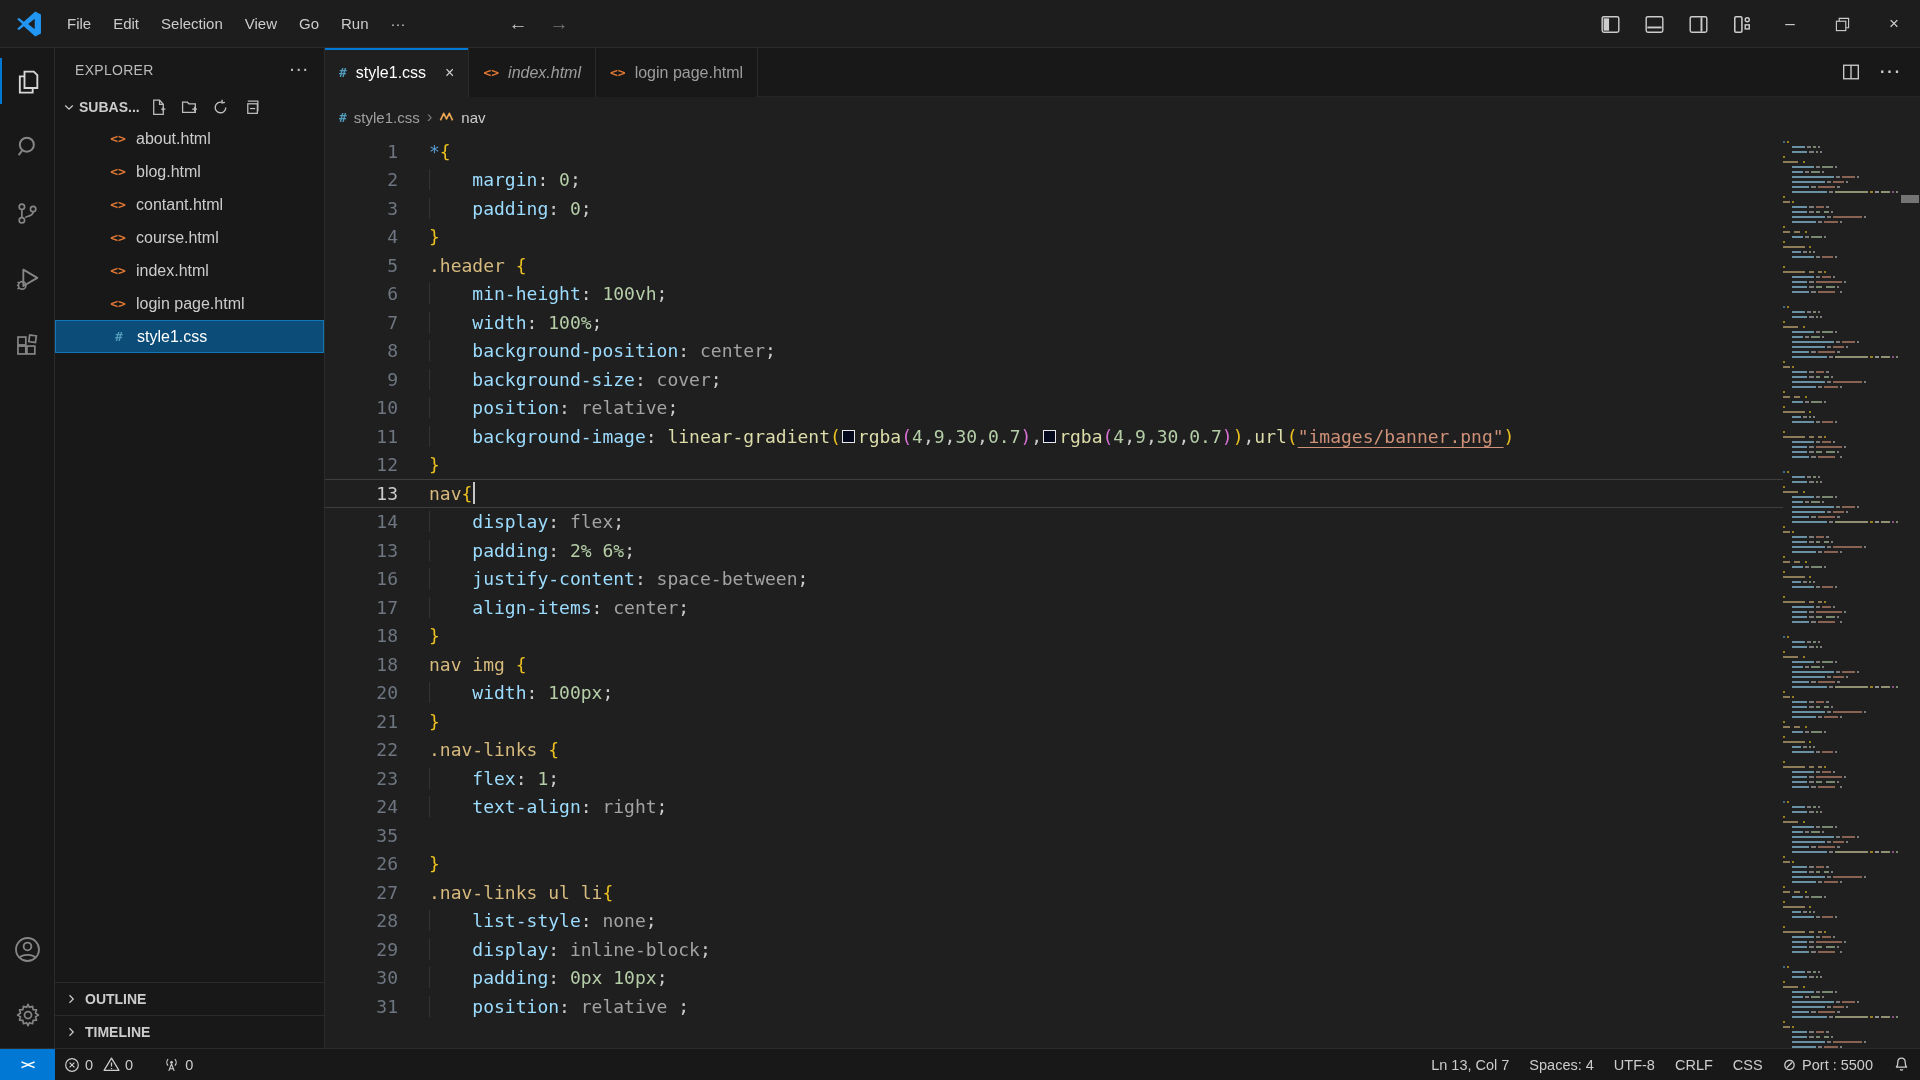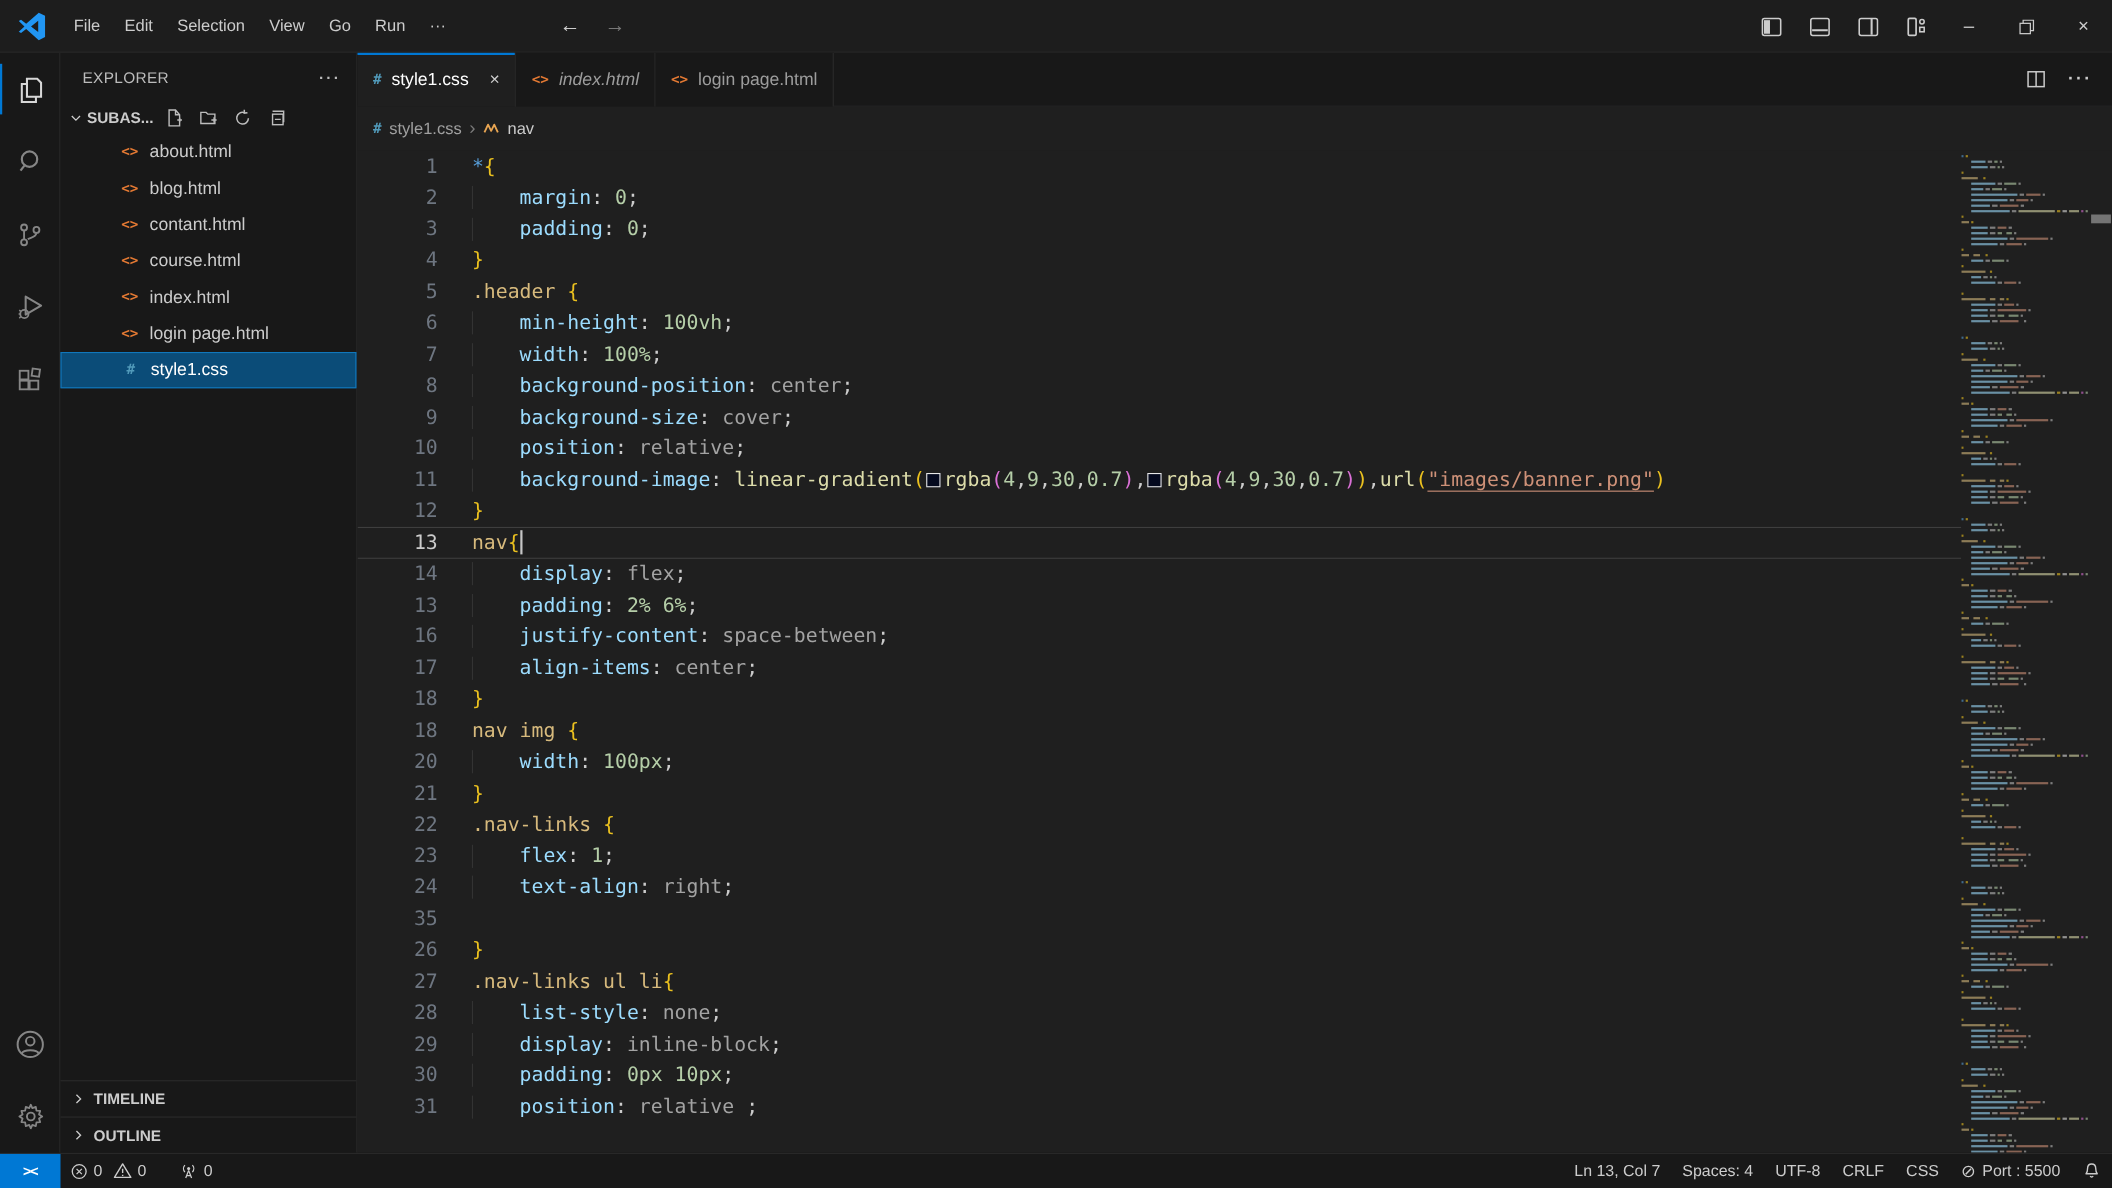--- a/index.html
+++ b/index.html
@@ -272,27 +272,27 @@
       <div class="tree-row selected">
         <span class="ficon css">#</span>
         <span>style1.css</span>
       </div>
     </div>
   <div id="sidebar-bottom">
     <div class="collapse-section">
       <svg width="12" height="12" viewBox="0 0 16 16">
           <path d="M6 3 L11 8 6 13" fill="none" stroke="#cccccc" stroke-width="1.6"></path>
         </svg>
-      <span>TIMELINE</span>
+      <span>OUTLINE</span>
     </div>
     <div class="collapse-section">
       <svg width="12" height="12" viewBox="0 0 16 16">
           <path d="M6 3 L11 8 6 13" fill="none" stroke="#cccccc" stroke-width="1.6"></path>
         </svg>
-      <span>OUTLINE</span>
+      <span>TIMELINE</span>
     </div>
   </div>
 </div>
 
 <div id="editor-area">
   <div id="tabstrip">
     <div id="tabs-holder" style="display:flex;">
         <div class="tab active">
           <span class="ficon" style="color: rgb(81, 154, 186);">#</span>
           <span class="label">style1.css</span>

